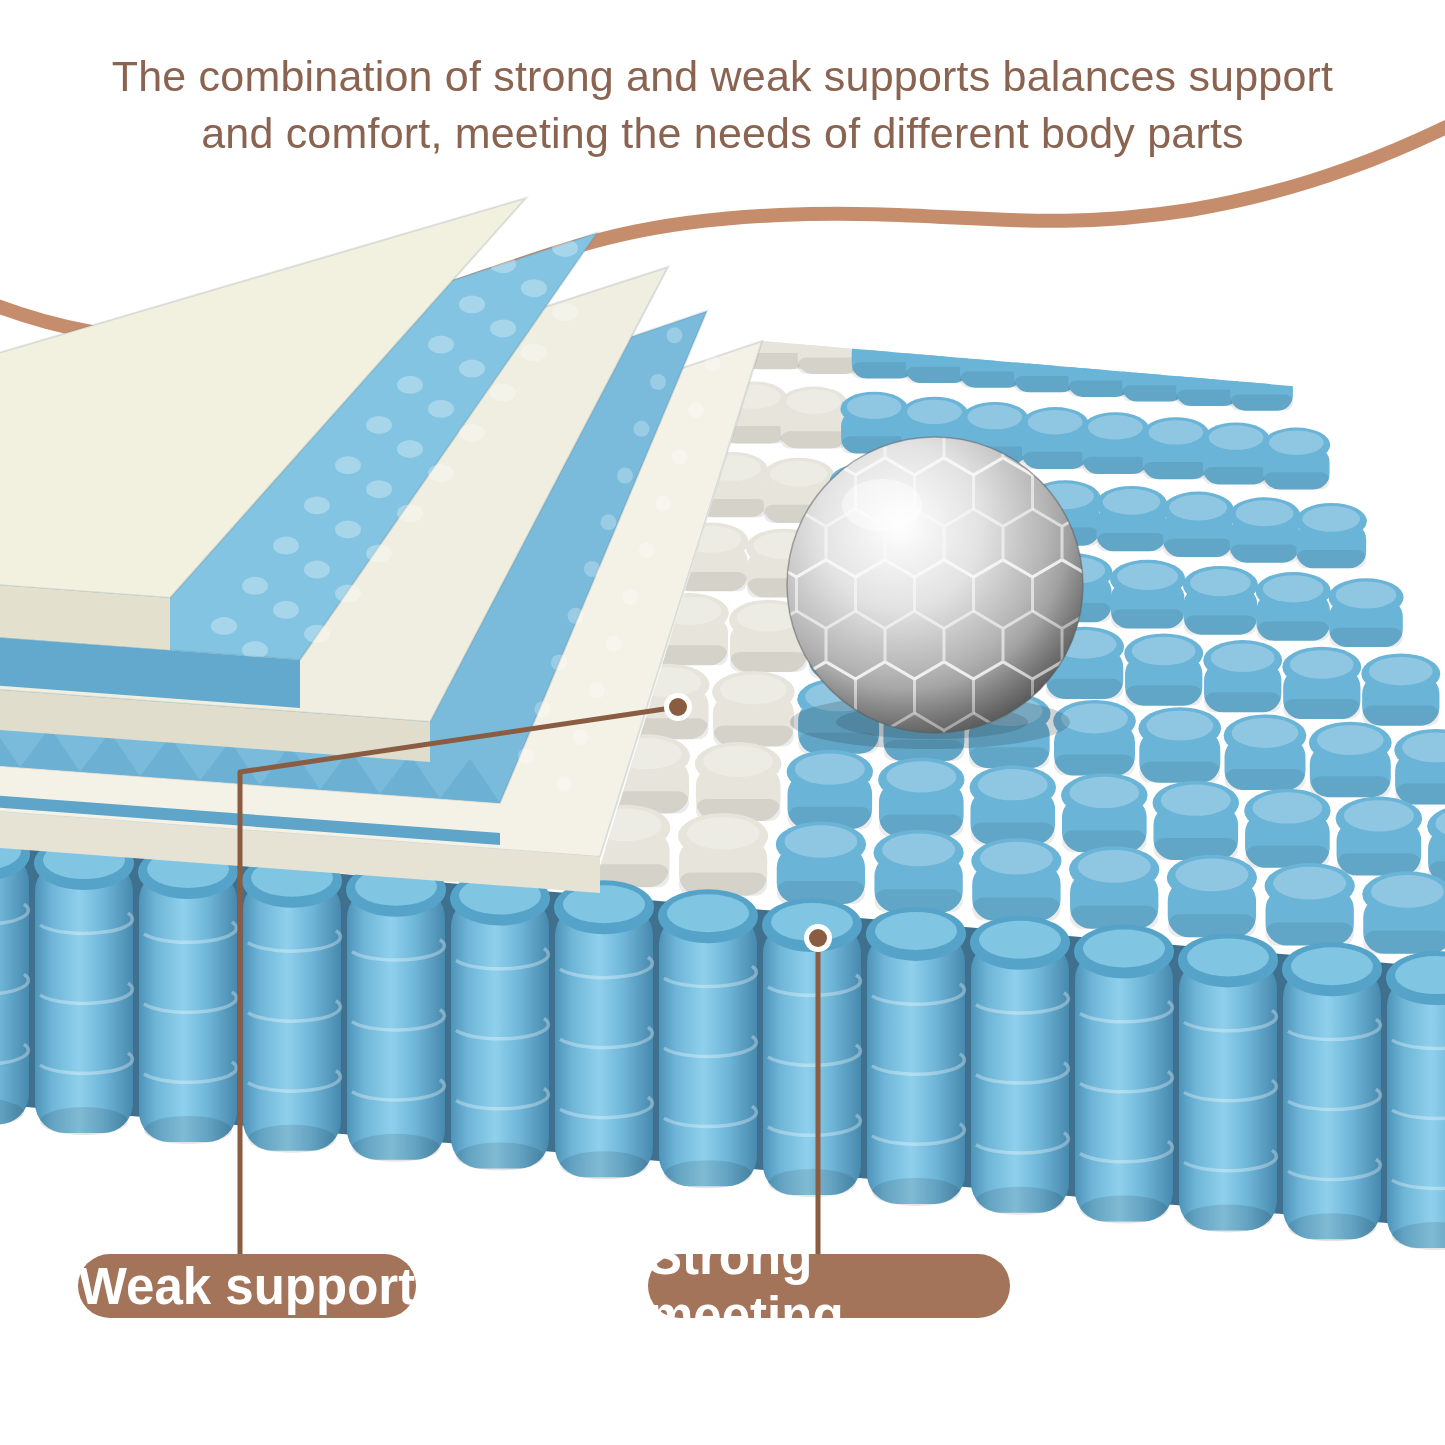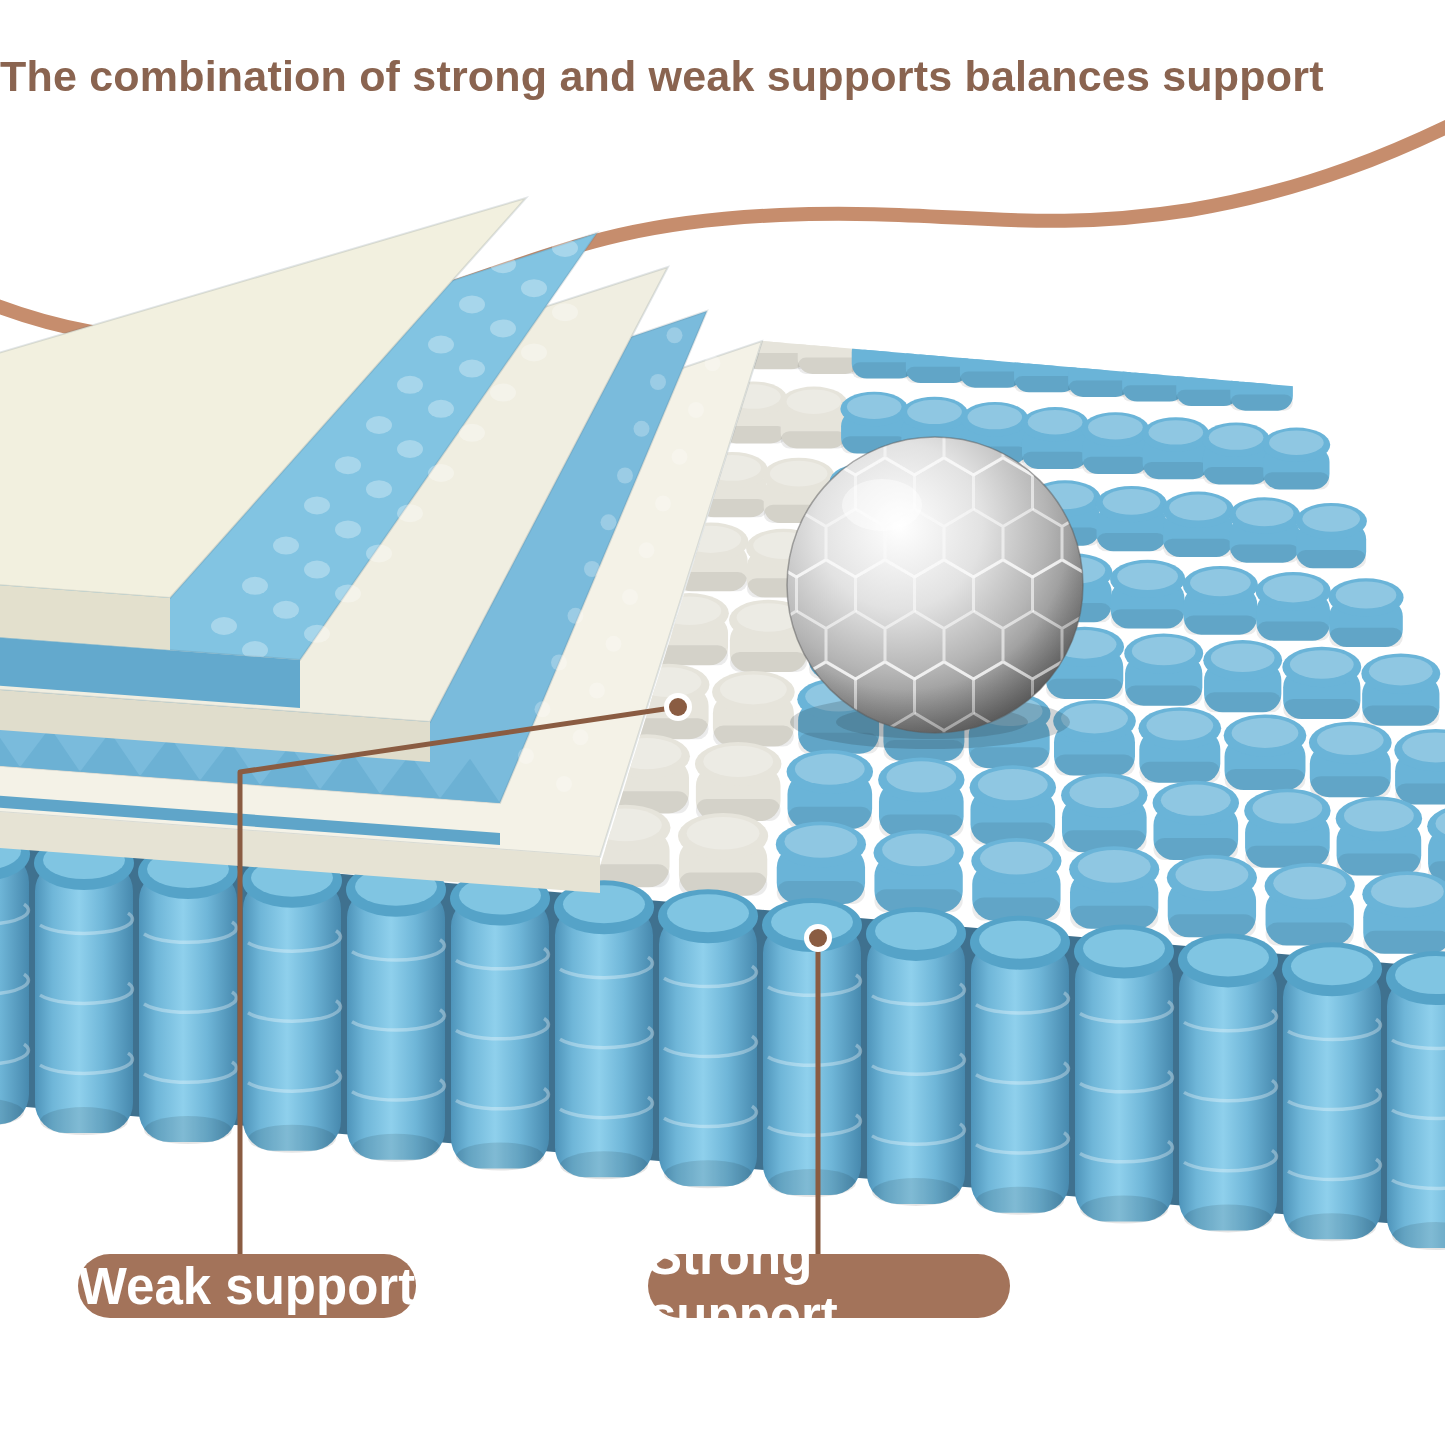--- a/index.html
+++ b/index.html
@@ -1,38 +1,39 @@
 <!DOCTYPE html>
 <html style="--heading: #8a6450; --wave: #c68d6d; --pill: #a3735a; --pill-text: #ffffff; --line: #8a5c42; --coil-blue: #6ab4d8; --coil-white: #e6e4db; --coil-cap: #55a3c8; --coil-cap-hi: #80c5e2; --coil-shadow: #3f718f; --foam-cream: #f2f0df; --foam-cream-face: #e3e0cd; --foam-white: #f4f2e7; --foam-white-face: #e6e3d4; --foam-ivory: #f0eee1; --foam-ivory-face: #e0ddcc; --foam-blue: #7abbdc; --foam-blue-face: #5fa5c9; --foam-blue-dark: #6cb1d4; --foam-blue2: #82c4e2; --foam-blue2-face: #63a9cd; --ball-silver: #b5b5b5; --ball-shadow: #2b3c44;"><head>
 <meta charset="utf-8">
 <style>
   html,body{margin:0;padding:0;}
   body{
     width:1445px;height:1445px;position:relative;overflow:hidden;
     background:#ffffff;font-family:"Liberation Sans",sans-serif;
   }
   .headline{
-    position:absolute;top:48px;left:0;width:100%;
-    color:var(--heading);font-weight:bold;font-size:43px;line-height:1.32;letter-spacing:.2px;
+    position:absolute;top:48px;left:0;width:100%;text-align:center;
+    color:var(--heading);font-weight:normal;font-size:43px;line-height:1.32;letter-spacing:.2px;
   }
   .stage{position:absolute;inset:0;}
   .stage svg{position:absolute;top:0;left:0;}
   .pill{
     position:absolute;height:64px;border-radius:33px;background:var(--pill);
     color:var(--pill-text);font-size:51px;font-weight:bold;
     display:flex;align-items:center;justify-content:center;
   }
   .pill-weak{left:78px;top:1254px;width:338px;}
   .pill-strong{left:648px;top:1254px;width:362px;}
 </style>
 </head>
 <body>
 
 <div class="headline">
   <span>The combination of strong and weak supports balances support</span><br>
+  <span>and comfort, meeting the needs of different body parts</span>
 </div>
 
 <div class="stage">
 <svg width="1445" height="1445" viewBox="0 0 1445 1445">
   <defs>
     <clipPath id="coilclip">
       <polygon points="600,866 762,341 1445,399 1445,1445 600,1445"></polygon>
     </clipPath>
 
     <linearGradient id="cg" x1="0" y1="0" x2="1" y2="0">
@@ -323,14 +324,14 @@
     <circle cx="818" cy="938" r="14" fill="#ffffff"></circle>
     <circle cx="818" cy="938" r="9" fill="var(--line)"></circle>
   </g>
 </svg>
 </div>
 
 <div class="pill pill-weak">
   <span>Weak support</span>
 </div>
 <div class="pill pill-strong">
-  <span>Strong support</span>
+  <span>Strong meeting</span>
 </div>
 
 </body></html>

